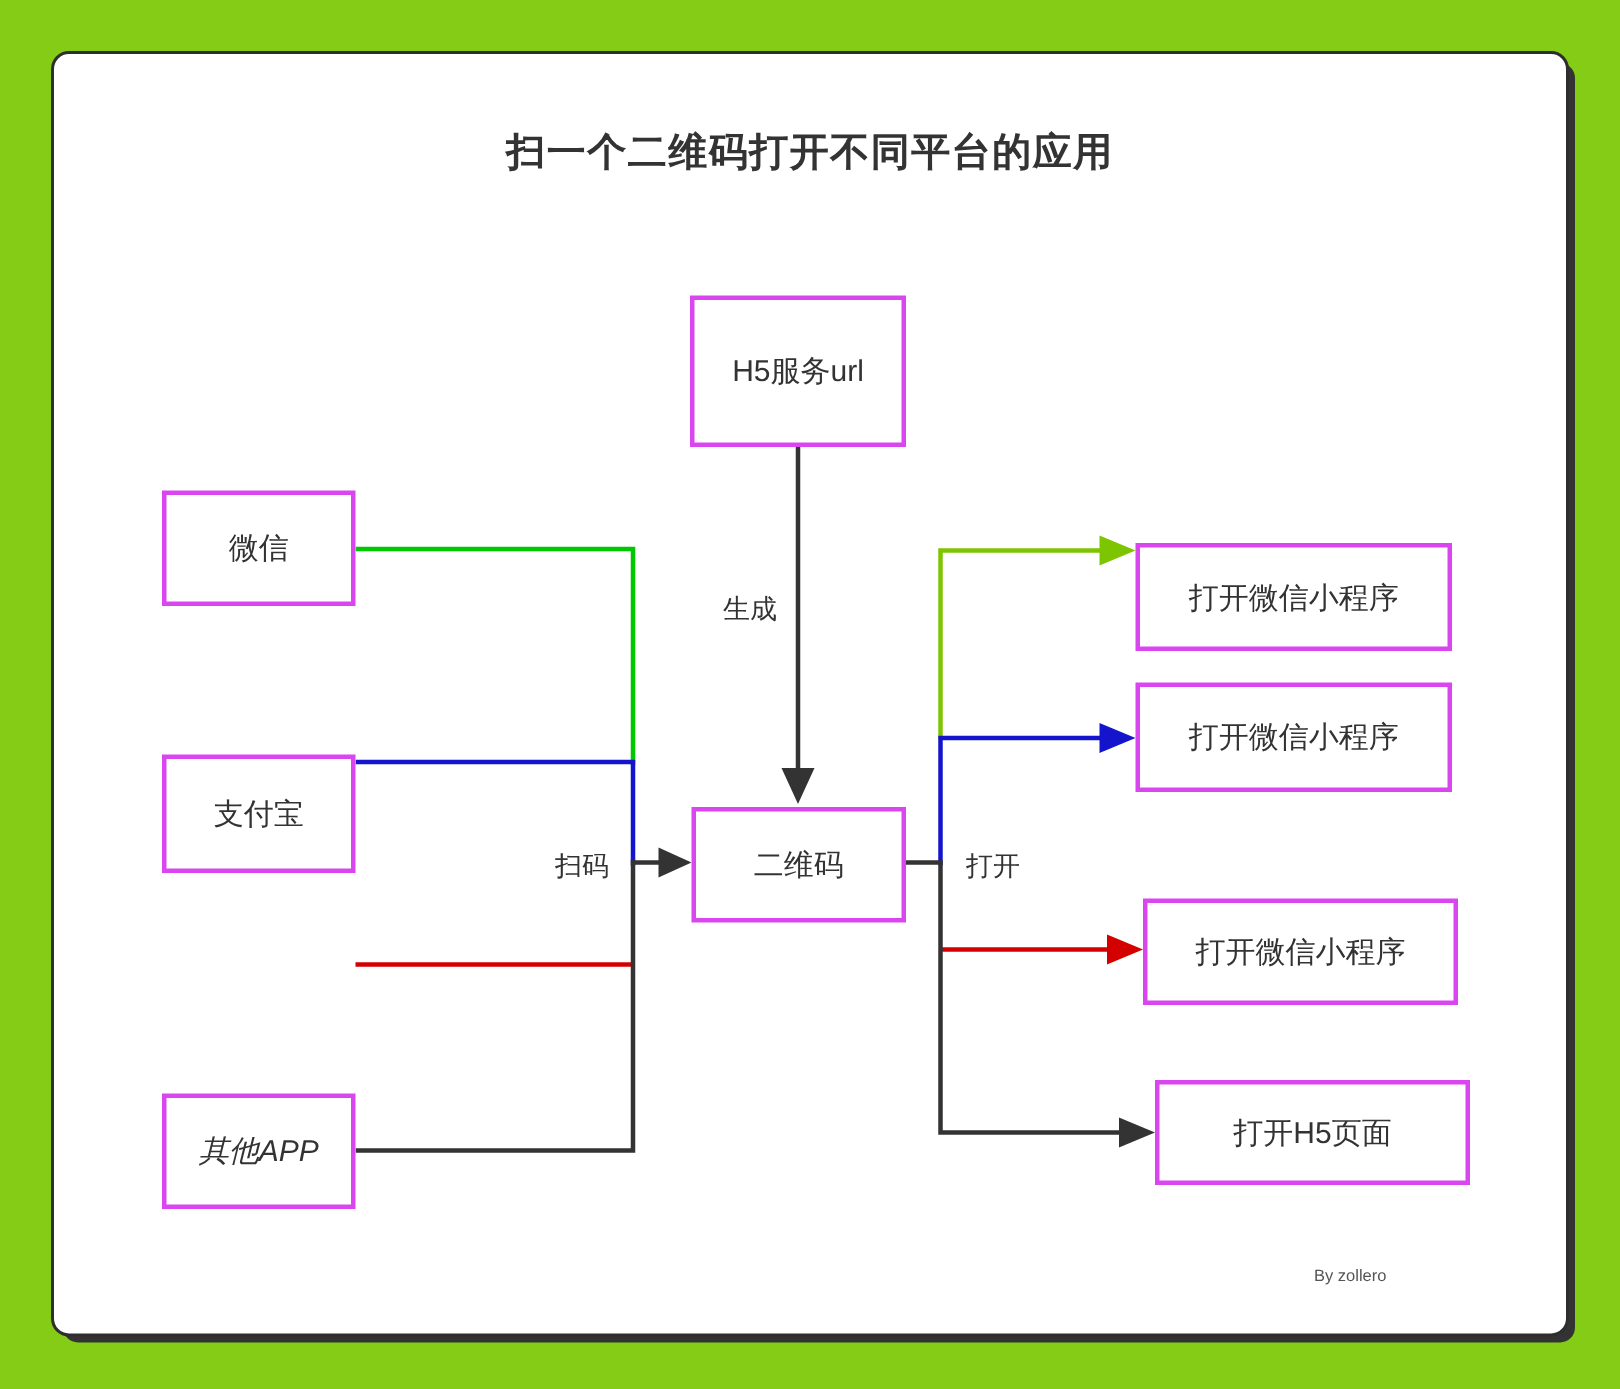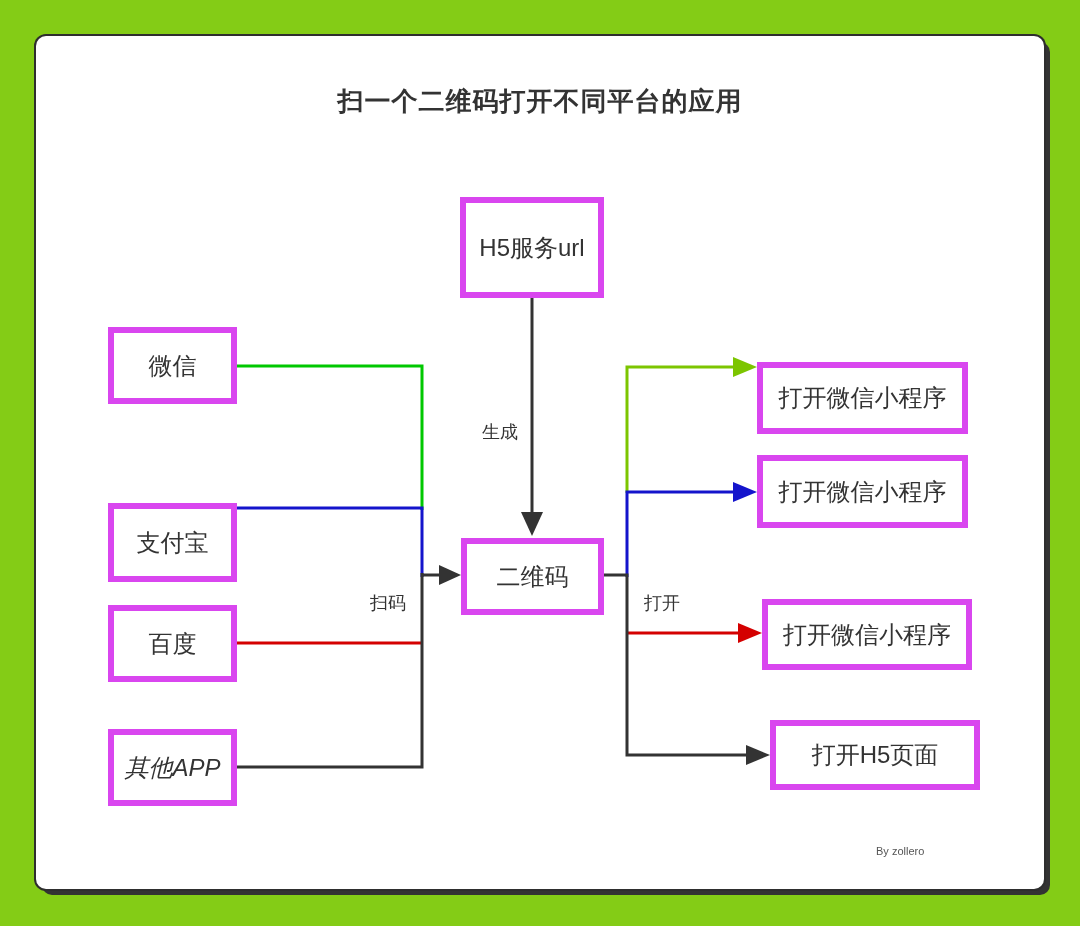--- a/index.html
+++ b/index.html
@@ -28,30 +28,29 @@
   }
   svg.edges {
     position: absolute; left: 0; top: 0;
     width: 1080px; height: 926px;
     pointer-events: none;
   }
   .node {
     position: absolute;
     box-sizing: border-box;
     background: #ffffff;
-    border: 6px solid #d946ef;
+    border: 3px solid #d946ef;
     display: flex; align-items: center; justify-content: center;
-    font-size: 24px; color: #333333;
+    font-size: 20px; color: #333333;
     white-space: nowrap;
   }
   .edge-label {
     position: absolute;
     font-size: 18px; color: #333333;
     white-space: nowrap;
-    margin-top: 26px;
   }
   .credit {
     position: absolute;
     left: 876px; top: 845px;
     font-size: 11px; color: #555555;
   }
 </style>
 </head>
 <body>
 
@@ -82,21 +81,20 @@
     <polyline points="603,575 627,575 627,755 748,755" fill="none" stroke-width="3" stroke="#333333"></polyline>
     <polygon points="746,745 746,765 770,755" fill="#333333"></polygon>
   </svg>
 
   <div class="node" style="left:460px; top:197px; width:144px; height:101px;">H5服务url</div>
 
   <div class="node" style="left:108px; top:327px; width:129px; height:77px;">微信</div>
 
   <div class="node" style="left:108px; top:468px; width:129px; height:79px;margin-top:35px;">支付宝</div>
 
-  <div class="node" style="left:108px; top:605px; width:129px; height:77px;">百度</div>
 
   <div class="node" style="left:108px; top:729px; width:129px; height:77px;font-style:italic;">其他APP</div>
 
   <div class="node" style="left:461px; top:538px; width:143px; height:77px;">二维码</div>
 
   <div class="node" style="left:757px; top:330px; width:211px; height:72px;margin-top:32px;">打开微信小程序</div>
 
   <div class="node" style="left:757px; top:455px; width:211px; height:73px;">打开微信小程序</div>
 
   <div class="node" style="left:762px; top:599px; width:210px; height:71px;">打开微信小程序</div>

